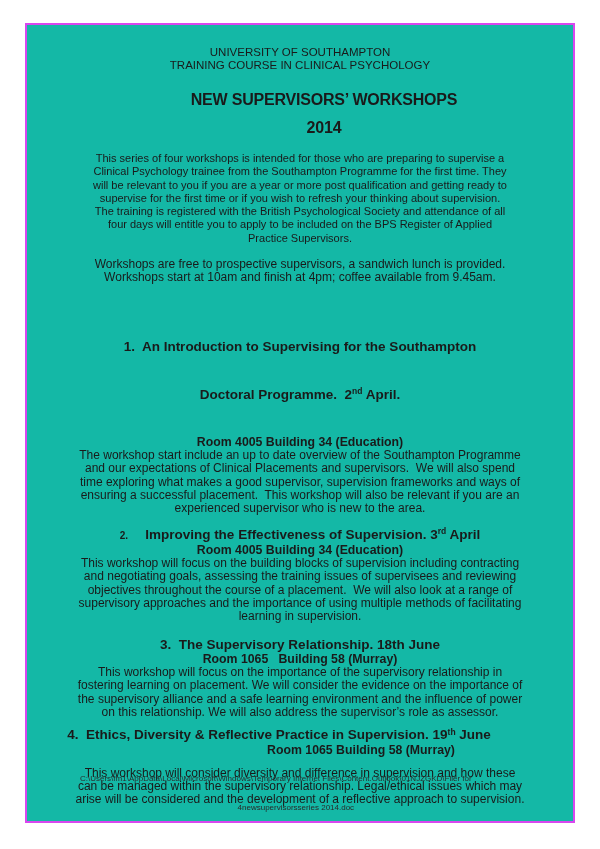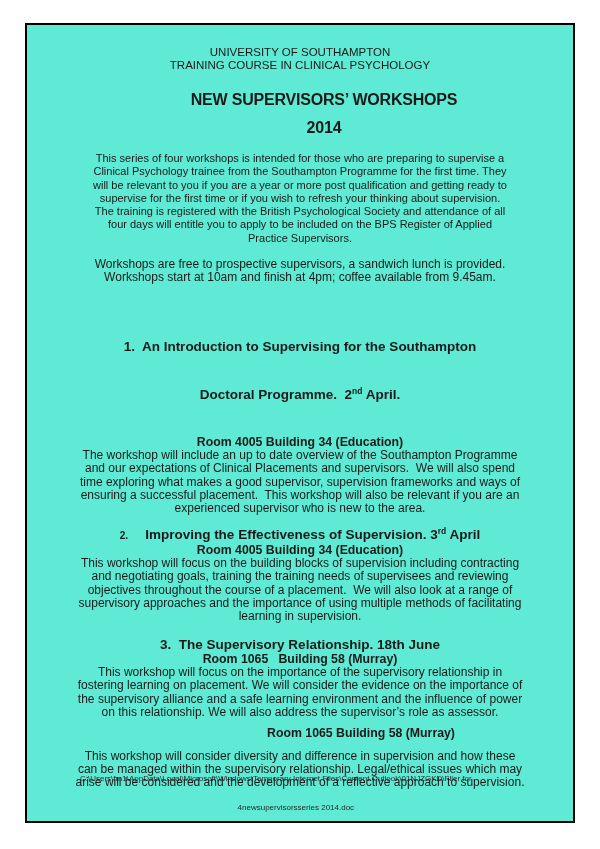--- a/index.html
+++ b/index.html
@@ -7,23 +7,23 @@
     width: 600px; height: 849px;
     background: #ffffff;
     position: relative;
     font-family: "Liberation Sans", "DejaVu Sans", sans-serif;
     color: #1a1a1a;
     -webkit-font-smoothing: antialiased;
   }
   .frame {
     position: absolute; left: 25px; top: 23px;
     width: 550px; height: 800px;
-    border: 2px solid #000000;
+    border: 2px solid #d946ef;
     box-sizing: border-box;
-    background: #5eead4;
+    background: #14b8a6;
   }
   .content { position: relative; width: 100%; height: 100%; }
   .center { text-align: center; }
   .ln { white-space: pre; }
   .letterhead { margin-top: 21px; font-size: 11.5px; line-height: 13px; }
   .doc-title { margin-top: 14px; font-size: 16px; line-height: 27.5px; font-weight: bold; letter-spacing: -0.2px; margin-left: 48px; }
   .doc-title .ln { white-space: pre; }
   .intro { margin-top: 11px; font-size: 11px; line-height: 13.3px; }
   .info { margin-top: 13px; font-size: 12px; line-height: 13.3px; }
   .section-heading {
@@ -78,52 +78,53 @@
         <div class="ln">Workshops start at 10am and finish at 4pm; coffee available from 9.45am.</div>
       </div>
 
     <div class="sec1">
       <div class="section-heading center">
         <div class="ln">1.  An Introduction to Supervising for the Southampton</div>
         <div class="ln"><span>Doctoral Programme.  2</span><span class="sup">nd</span><span> April.</span></div>
       </div>
       <div class="room-line center">Room 4005 Building 34 (Education)</div>
       <div class="section-body center">
-          <div class="ln">The workshop will include an up to date overview of the Southampton Programme</div>
+          <div class="ln">The workshop start include an up to date overview of the Southampton Programme</div>
           <div class="ln">and our expectations of Clinical Placements and supervisors.  We will also spend</div>
           <div class="ln">time exploring what makes a good supervisor, supervision frameworks and ways of</div>
           <div class="ln">ensuring a successful placement.  This workshop will also be relevant if you are an</div>
           <div class="ln">experienced supervisor who is new to the area.</div>
         </div>
     </div>
 
     <div class="sec2">
       <div class="section-heading center"><span class="num-sm">2.</span><span>Improving the Effectiveness of Supervision. 3</span><span class="sup">rd</span><span> April</span></div>
       <div class="room-line center">Room 4005 Building 34 (Education)</div>
       <div class="section-body center">
           <div class="ln">This workshop will focus on the building blocks of supervision including contracting</div>
-          <div class="ln">and negotiating goals, training the training needs of supervisees and reviewing</div>
+          <div class="ln">and negotiating goals, assessing the training issues of supervisees and reviewing</div>
           <div class="ln">objectives throughout the course of a placement.  We will also look at a range of</div>
           <div class="ln">supervisory approaches and the importance of using multiple methods of facilitating</div>
           <div class="ln">learning in supervision.</div>
         </div>
     </div>
 
     <div class="sec3">
       <div class="section-heading center">3.  The Supervisory Relationship. 18th June</div>
       <div class="room-line center">Room 1065   Building 58 (Murray)</div>
       <div class="section-body center">
           <div class="ln">This workshop will focus on the importance of the supervisory relationship in</div>
           <div class="ln">fostering learning on placement. We will consider the evidence on the importance of</div>
           <div class="ln">the supervisory alliance and a safe learning environment and the influence of power</div>
           <div class="ln">on this relationship. We will also address the supervisor’s role as assessor.</div>
         </div>
     </div>
 
     <div class="sec4">
+      <div class="section-heading center shift-left"><span>4.  Ethics, Diversity &amp; Reflective Practice in Supervision. 19</span><span class="sup">th</span><span> June</span></div>
       <div class="room-line center shift-right">Room 1065 Building 58 (Murray)</div>
       <div class="section-body center">
           <div class="ln">This workshop will consider diversity and difference in supervision and how these</div>
           <div class="ln">can be managed within the supervisory relationship. Legal/ethical issues which may</div>
           <div class="ln">arise will be considered and the development of a reflective approach to supervision.</div>
         </div>
     </div>
 
     <div class="footer">
       <div class="ln">C:\Users\fm1\AppData\Local\Microsoft\Windows\Temporary Internet Files\Content.Outlook\01NJZGKD\Flier for</div>

